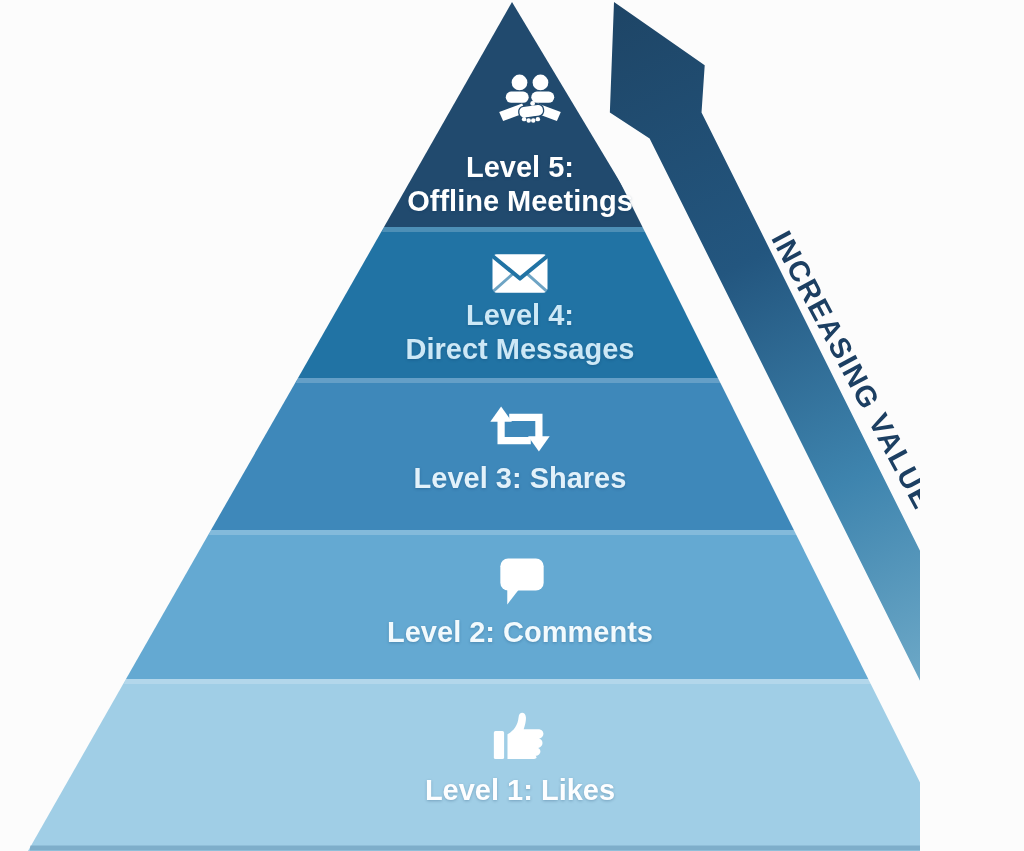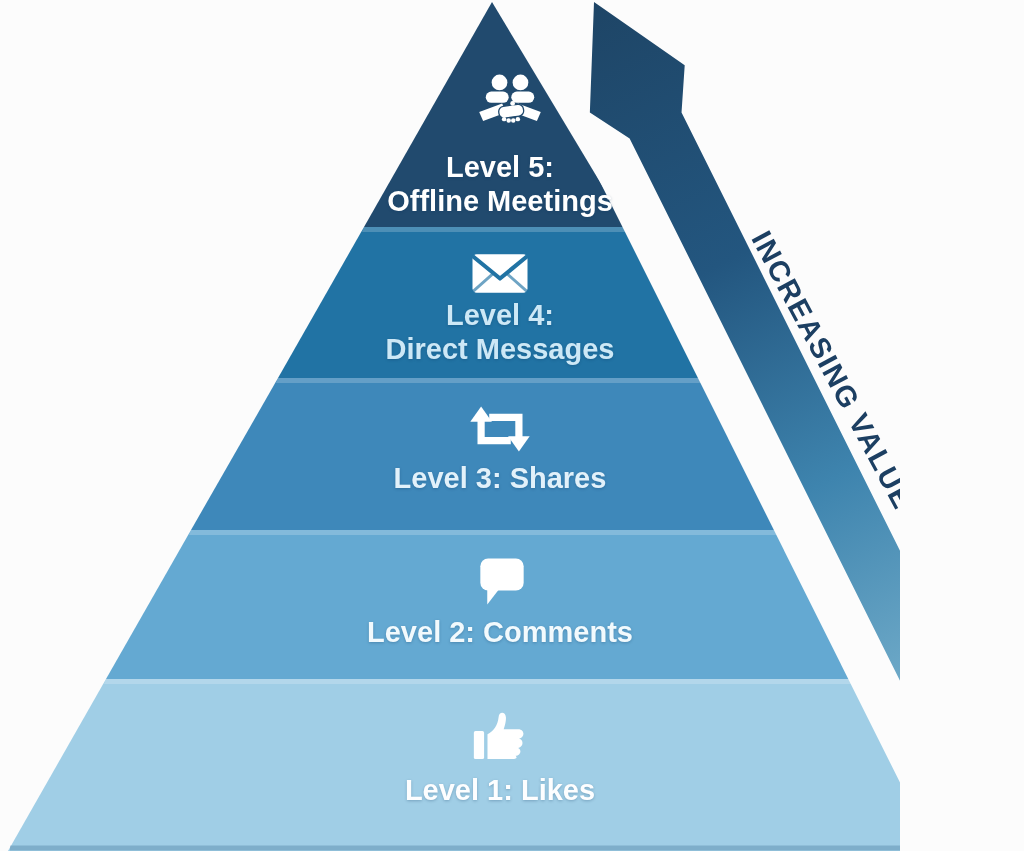--- a/index.html
+++ b/index.html
@@ -1,17 +1,17 @@
 <!DOCTYPE html>
 <html><head>
 <meta charset="utf-8">
 <style>
   html,body{margin:0;padding:0;background:#fcfcfc;}
   .canvas{position:relative;width:900px;height:851px;background:#fcfcfc;overflow:hidden;
-          font-family:"Liberation Sans", sans-serif;}
+          font-family:"Liberation Sans", sans-serif;margin-left:20px;}
   .scene{position:absolute;left:0;top:0;}
   .lvl-label{position:absolute;left:-12px;width:1024px;text-align:center;
              font-weight:bold;font-size:29px;line-height:34px;
              text-shadow:0 1px 3px rgba(10,50,90,.28);pointer-events:none;}
   .icon{position:absolute;pointer-events:none;}
   .arrow-label{position:absolute;left:642px;top:354px;width:380px;text-align:center;
                transform:rotate(62deg);transform-origin:center;
                font-weight:bold;font-size:29px;letter-spacing:1.5px;
                text-shadow:0 1px 1px rgba(255,255,255,.6);}
 </style>

